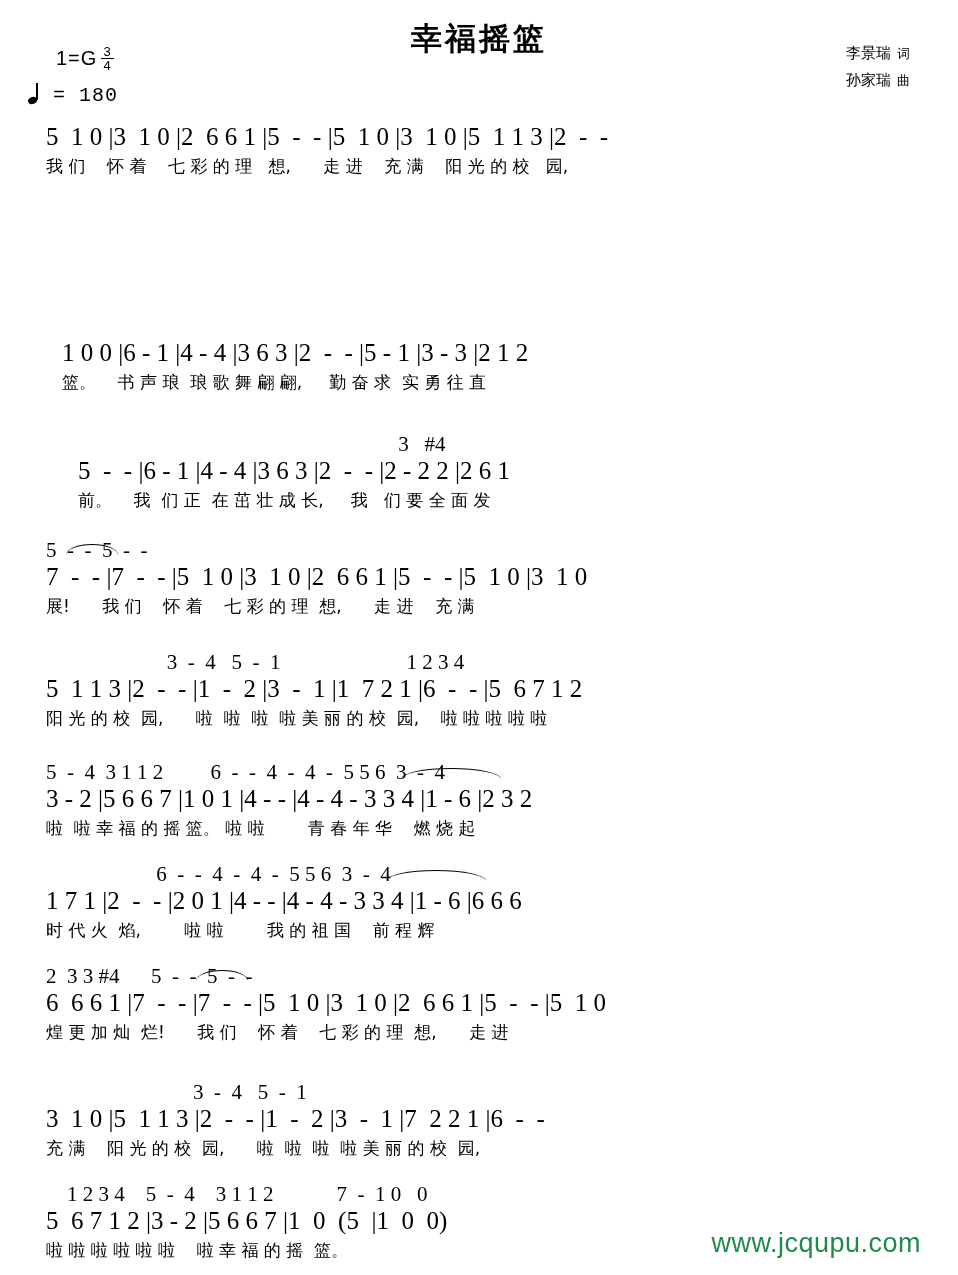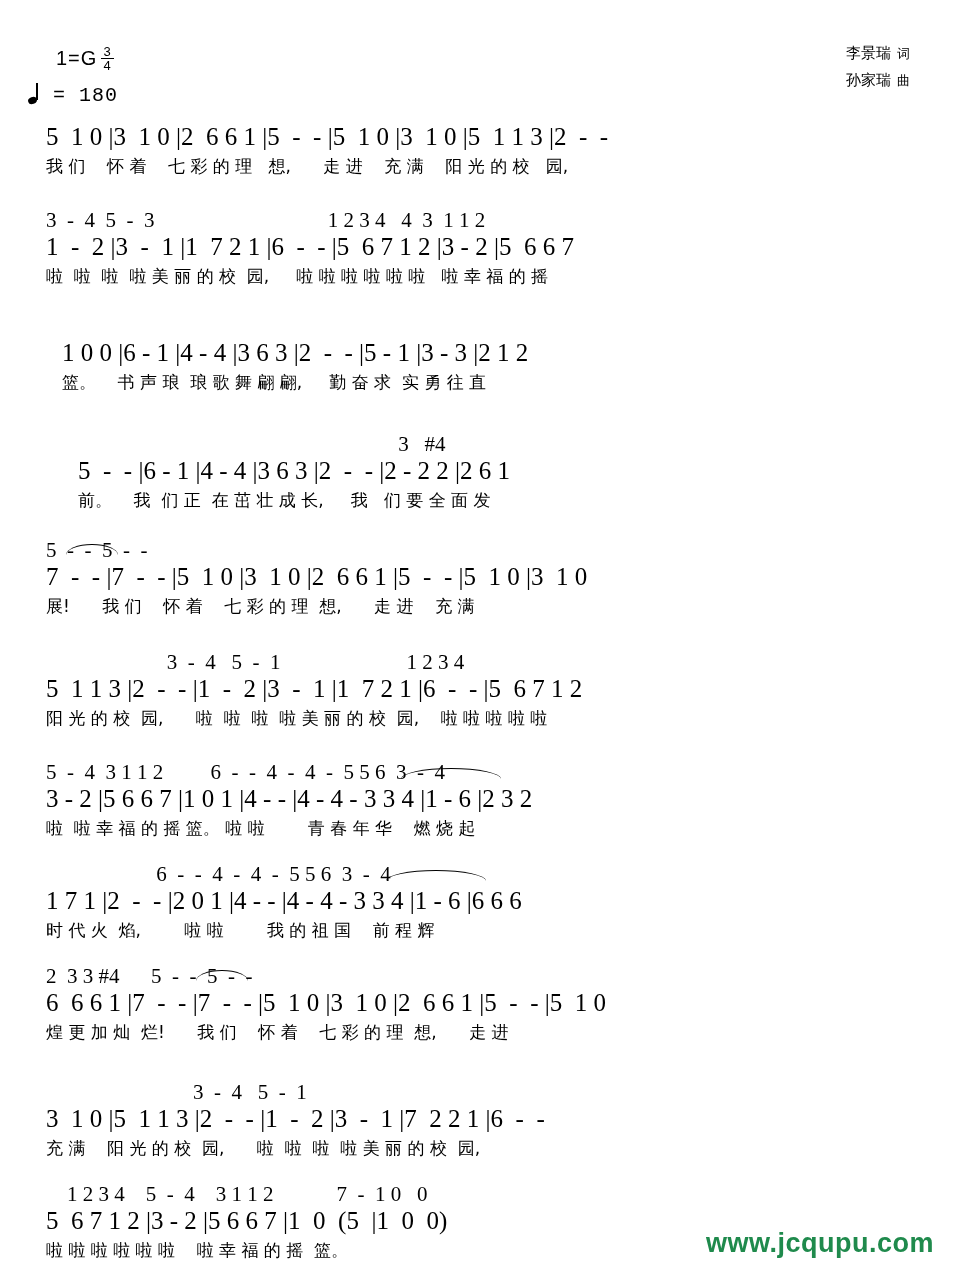--- a/index.html
+++ b/index.html
@@ -127,43 +127,44 @@
   .lyricrow {
     font-family: "DejaVu Sans", sans-serif;
     font-size: 17px;
     white-space: pre;
     line-height: 28px;
     height: 28px;
     letter-spacing: 0px;
   }
   .watermark {
     position: absolute;
-    right: 24px;
+    right: 37px;
     bottom: 16px;
     font-family: "Liberation Sans", sans-serif;
     font-size: 27px;
-    font-weight: bold;
+    font-weight: normal;
     color: #1f8a4c;
     letter-spacing: 0.5px;
   }
   .arc {
     position: absolute;
     border: 1.4px solid #000;
     border-bottom: none;
     border-left: none;
     border-right: none;
     border-radius: 50% 50% 0 0 / 100% 100% 0 0;
     height: 10px;
   }
 </style>
 </head>
 <body>
 
 <div class="sheet">
 
+  <div class="title">幸福摇篮</div>
 
   <div class="credits">
     <div><span>李景瑞</span><span class="role">词</span></div>
     <div><span>孙家瑞</span><span class="role">曲</span></div>
   </div>
 
   <div class="keysig">
     <span>1=</span><span>G</span><span class="frac"><span class="num">3</span><span class="den">4</span></span>
   </div>
 
@@ -171,25 +172,20 @@
     <span class="note"><span class="head"></span><span class="stem"></span></span>
     <span>=</span>
     <span>180</span>
   </div>
 
   <div class="system" style="top:122px;">
     <div class="noterow">5  1 0 |3  1 0 |2  6 6 1 |5  -  - |5  1 0 |3  1 0 |5  1 1 3 |2  -  -</div>
     <div class="lyricrow">我 们    怀 着    七 彩 的 理   想,      走 进    充 满    阳 光 的 校   园,</div>
   </div>
 
-  <div class="system" style="top:208px;">
-    <div class="noterow small">3  -  4  5  -  3                                 1 2 3 4   4  3  1 1 2</div>
-    <div class="noterow">1  -  2 |3  -  1 |1  7 2 1 |6  -  - |5  6 7 1 2 |3 - 2 |5  6 6 7</div>
-    <div class="lyricrow">啦  啦  啦  啦 美 丽 的 校  园,     啦 啦 啦 啦 啦 啦   啦 幸 福 的 摇</div>
-  </div>
 
   <div class="system" style="top:338px; left:62px;">
     <div class="noterow">1 0 0 |6 - 1 |4 - 4 |3 6 3 |2  -  - |5 - 1 |3 - 3 |2 1 2</div>
     <div class="lyricrow">篮。    书 声 琅  琅 歌 舞 翩 翩,     勤 奋 求  实 勇 往 直</div>
   </div>
 
   <div class="system" style="top:432px;margin-left:32px;">
     <div class="noterow small">                                                             3   #4</div>
     <div class="noterow">5  -  - |6 - 1 |4 - 4 |3 6 3 |2  -  - |2 - 2 2 |2 6 1</div>
     <div class="lyricrow">前。    我  们 正  在 茁 壮 成 长,     我   们 要 全 面 发</div>

